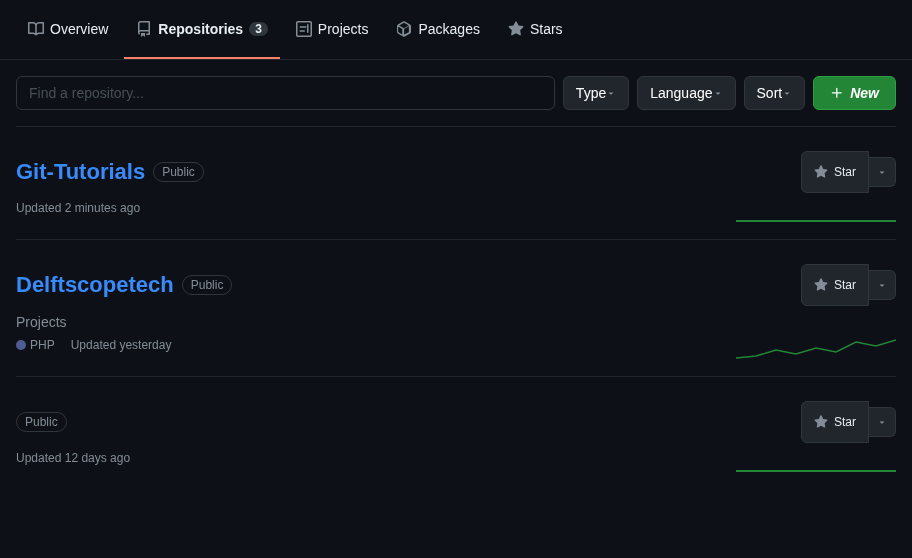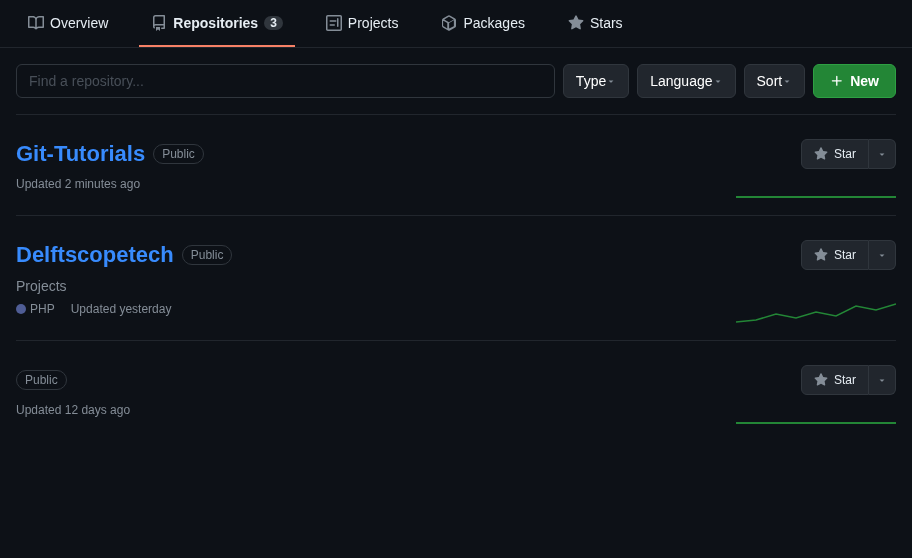--- a/index.html
+++ b/index.html
@@ -11,22 +11,22 @@
       width: 912px;
       min-height: 558px;
     }
 
     
     .top-nav {
       display: flex;
       align-items: center;
       border-bottom: 1px solid #21262d;
       padding: 0 16px;
-      height: 48px;
-      gap: 19px;
+      height: 60px;
+      gap: 4px;
     }
     .nav-item {
       display: flex;
       align-items: center;
       gap: 6px;
       padding: 8px 12px;
       color: #e6edf3;
       border-bottom: 2px solid transparent;
       cursor: pointer;
       font-size: 14px;
@@ -97,20 +97,21 @@
       gap: 6px;
       background-color: #238636;
       border: 1px solid #2ea043;
       border-radius: 6px;
       color: #ffffff;
       padding: 5px 16px;
       font-size: 14px;
       font-weight: 600;
       height: 34px;
       cursor: pointer;
+      font-style: italic;
     }
 
     
     .repo-list {
       padding: 0 16px;
     }
     .repo-item {
       border-top: 1px solid #21262d;
       padding: 24px 0;
       position: relative;
@@ -175,21 +176,21 @@
     .star-btn {
       display: flex;
       align-items: center;
       gap: 6px;
       background-color: #21262d;
       border: 1px solid #30363d;
       border-radius: 6px 0 0 6px;
       color: #e6edf3;
       padding: 5px 12px;
       font-size: 12px;
-      height: 30px;
+      height: 42px;
       cursor: pointer;
     }
     .star-dropdown {
       display: flex;
       align-items: center;
       background-color: #21262d;
       border: 1px solid #30363d;
       border-left: none;
       border-radius: 0 6px 6px 0;
       color: #e6edf3;

